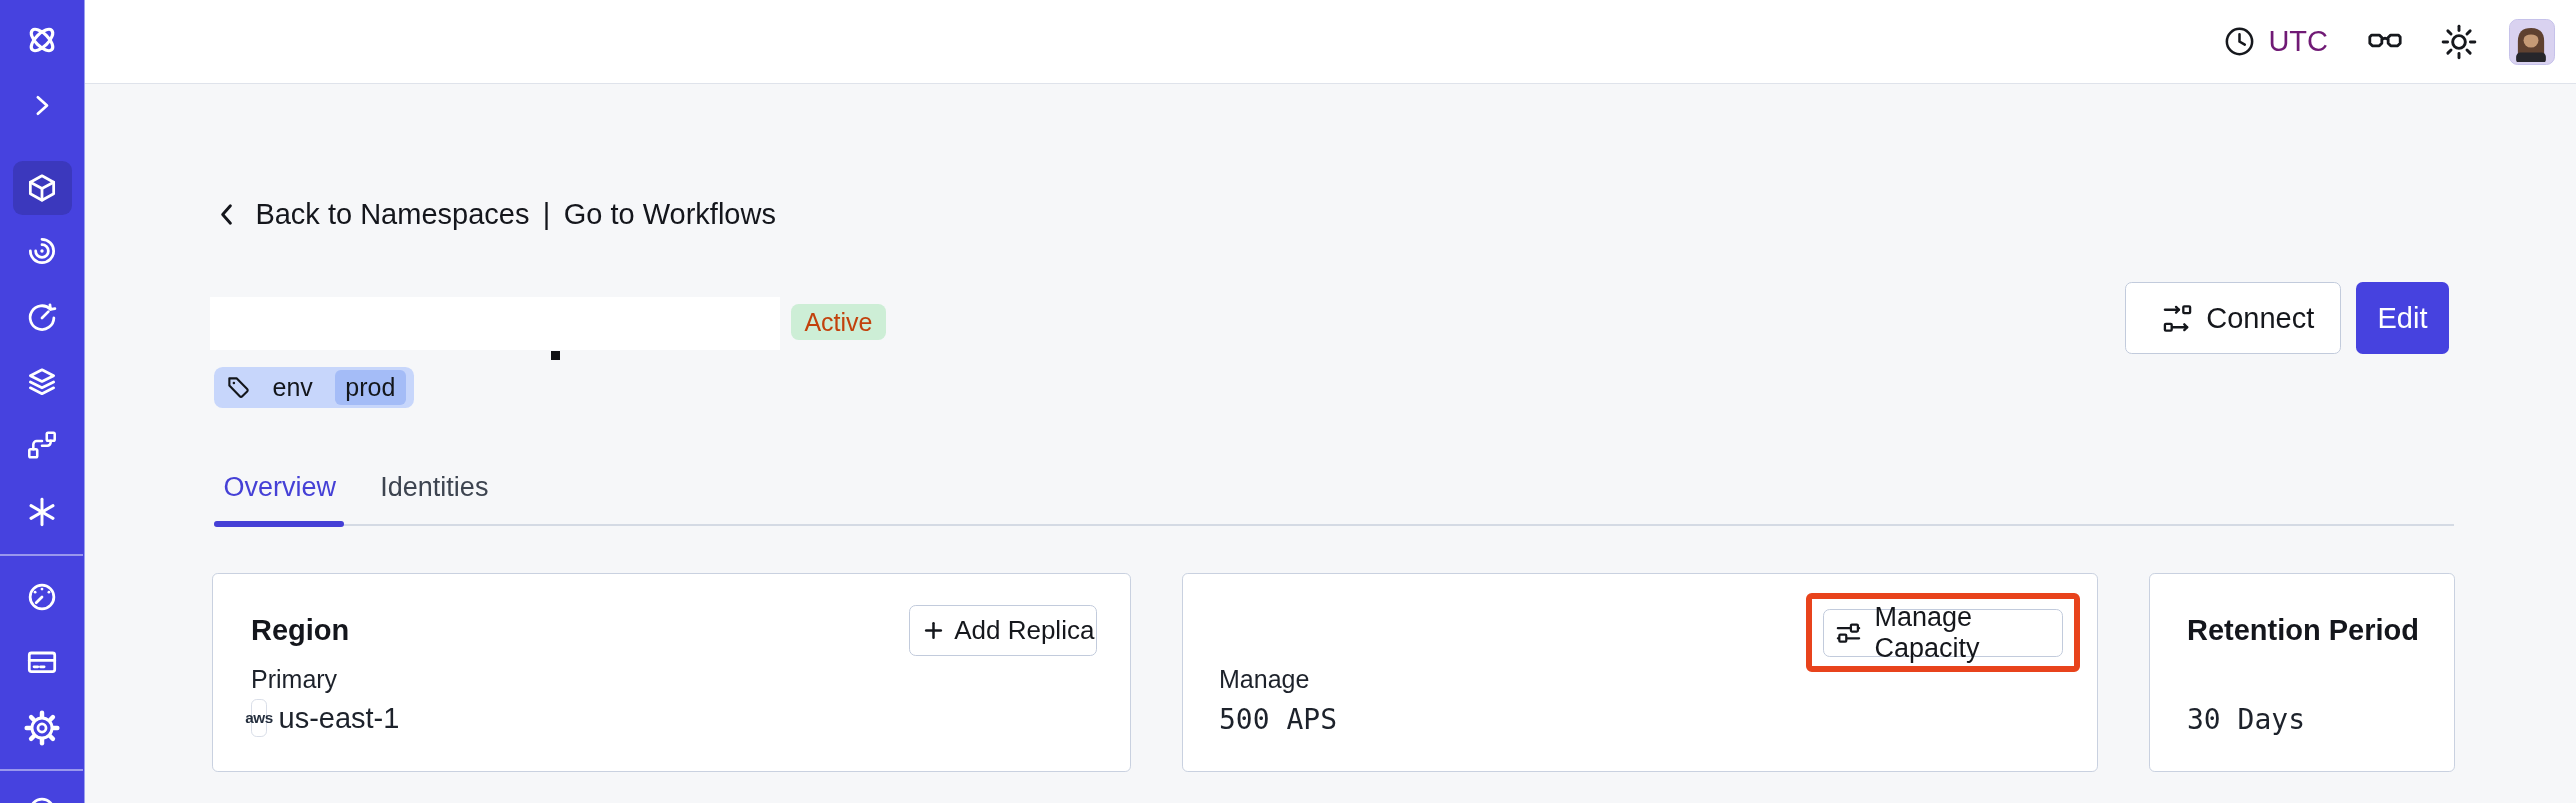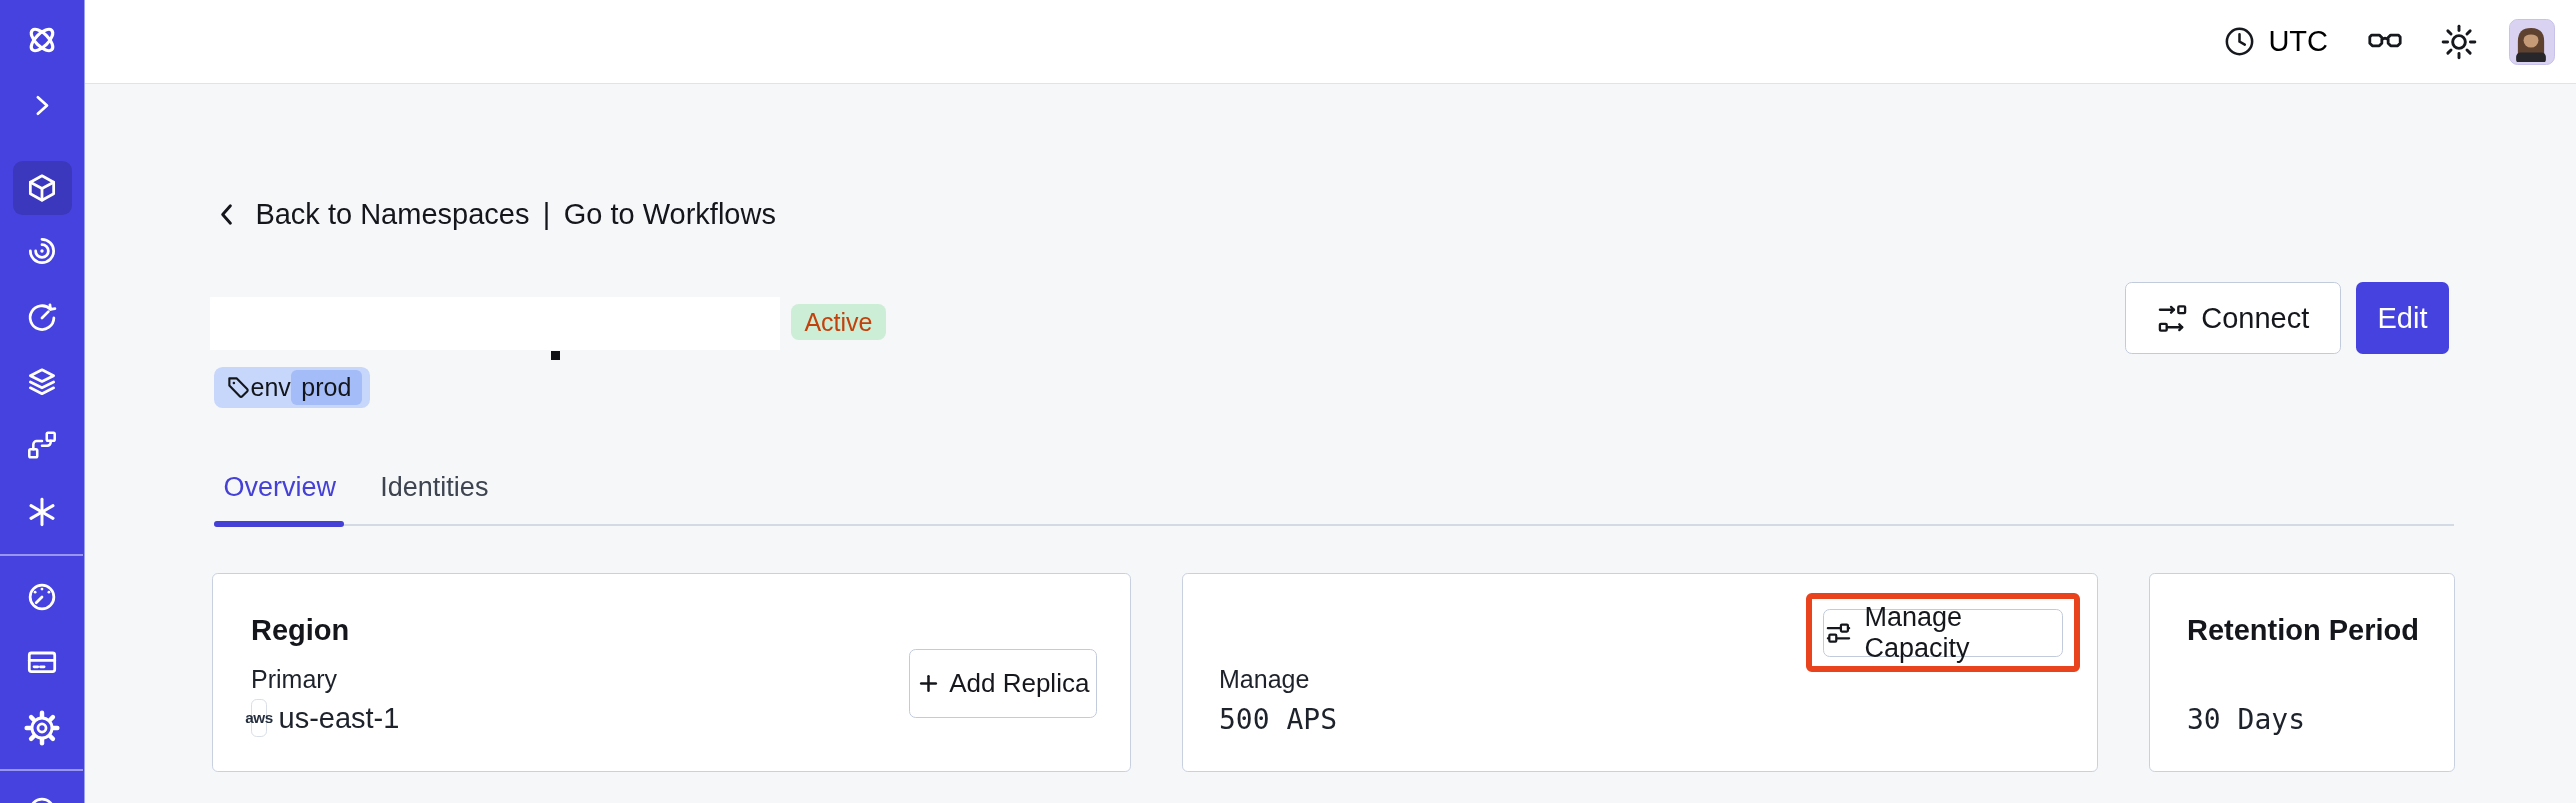--- a/index.html
+++ b/index.html
@@ -12,45 +12,45 @@
   .side-item{position:absolute;left:0;width:83px;height:38px;display:flex;align-items:center;justify-content:center;cursor:pointer;}
   .side-active-bg{position:absolute;left:12.5px;top:161px;width:59px;height:54px;background:#3b38bd;border-radius:9.6px;}
   .side-divider{position:absolute;left:0;width:83px;height:1.9px;background:rgba(255,255,255,.45);}
   .side-item svg{display:block;}
 
   
   .topbar{position:absolute;left:85px;top:0;width:2491px;height:84px;background:#ffffff;
           border-bottom:1.9px solid #dfe3eb;box-sizing:border-box;display:flex;align-items:center;
           justify-content:flex-end;padding-right:21px;gap:0;}
   .tz-group{display:flex;align-items:center;gap:9.6px;cursor:pointer;}
-  .tz-label{font-size:29px;color:#000000;}
+  .tz-label{font-size:29px;color:#701a75;}
   .tb-icon{display:flex;align-items:center;justify-content:center;width:38px;height:38px;cursor:pointer;}
   .sp40{width:38px;} .sp38{width:36px;} .sp32{width:31px;}
   .avatar{width:46px;height:46px;border-radius:8.6px;border:1.9px solid #c6c2ea;box-sizing:border-box;
           overflow:hidden;background:#d9d2f0;cursor:pointer;}
 
   
   .content{position:absolute;left:85px;top:84px;width:2491px;height:719px;}
 
   .breadcrumb{position:absolute;left:128px;top:110px;height:40px;display:flex;align-items:center;gap:13.4px;
               font-size:29px;font-weight:500;color:#14161c;}
   .breadcrumb .crumb{cursor:pointer;}
   .crumb-sep{color:#14161c;}
 
   .title-redacted{position:absolute;left:125px;top:213px;width:570px;height:53px;background:#ffffff;}
   .title-dot{position:absolute;left:466px;top:267px;width:8.6px;height:8.6px;background:#101114;}
   .badge-active{position:absolute;left:706px;top:220px;height:36px;display:flex;align-items:center;
                 padding:0 13.4px;background:#cdeed6;border-radius:7.7px;font-size:25px;color:#c2410c;}
 
-  .tag-pill{position:absolute;left:129px;top:283px;height:41px;display:flex;align-items:center;gap:0;
+  .tag-pill{position:absolute;left:129px;top:283px;height:41px;display:flex;align-items:center;gap:22px;
             padding:0 7.7px 0 11.5px;background:#c7d6fb;border-radius:8.6px;font-size:25px;color:#13161b;cursor:pointer;}
   .tag-chip{background:#a4bcf7;border-radius:5.8px;padding:2.9px 10.5px;}
 
   .btn{display:flex;align-items:center;justify-content:center;box-sizing:border-box;cursor:pointer;
-       background:#fff;border:1.9px solid #c2cbdc;border-radius:6.7px;color:#15171c;}
+       background:#fff;border:1.9px solid #c2cbdc;border-radius:6.7px;color:#15171c;padding-left:10px;}
   .btn-connect{position:absolute;left:2040px;top:198px;width:216px;height:72px;gap:13.4px;font-size:29px;font-weight:500;}
   .btn-edit{position:absolute;left:2271px;top:198px;width:93px;height:72px;background:#4642df;border:none;
             color:#ffffff;font-size:29px;font-weight:500;display:flex;align-items:center;justify-content:center;
             border-radius:6.7px;cursor:pointer;}
 
   .tabs{position:absolute;left:129px;top:387px;display:flex;align-items:center;}
   .tab{font-size:27px;line-height:33px;padding:0 9.6px;cursor:pointer;}
   .tab.active{color:#4540d6;font-weight:500;}
   .tab.idle{color:#3d4450;font-weight:500;margin-left:25px;}
   .tabs-line{position:absolute;left:129px;top:440px;width:2240px;height:1.9px;background:#d4dae4;}
@@ -59,21 +59,21 @@
   
   .card{position:absolute;top:489px;height:199px;background:#ffffff;border:1.9px solid #c9d1e0;
         border-radius:5.8px;box-sizing:border-box;}
   .card-region{left:127px;width:919px;}
   .card-capacity{left:1097px;width:916px;}
   .card-retention{left:2064px;width:306px;}
   .card-title{position:absolute;left:38px;top:39px;font-size:29px;line-height:35px;font-weight:600;color:#14161c;}
   .card-label{position:absolute;left:38px;top:91px;font-size:25px;color:#1d222b;}
   .mono-value{font-family:"DejaVu Sans Mono","Liberation Mono",monospace;font-size:28px;color:#1d222b;}
 
-  .btn-add-replica{position:absolute;left:696px;top:31px;width:188px;height:69px;gap:9.6px;font-size:26px;margin-top:44px;}
+  .btn-add-replica{position:absolute;left:696px;top:31px;width:188px;height:51px;gap:9.6px;font-size:26px;}
 
   .cap-title-row{position:absolute;left:36px;top:35px;display:flex;align-items:center;gap:13.4px;}
   .cap-title{font-size:29px;line-height:36px;font-weight:600;color:#14161c;}
   .badge-ondemand{height:37px;display:flex;align-items:center;gap:8.6px;padding:0 12.5px;background:#e4dafb;
                   border-radius:6.7px;font-size:26px;color:#14161c;}
   .annotation-box{position:absolute;left:623px;top:19px;width:274px;height:79px;box-sizing:border-box;
                   border:6.7px solid #e8431c;border-radius:5.8px;display:flex;align-items:center;justify-content:center;}
   .btn-manage{width:240px;height:48px;gap:11.5px;font-size:27px;}
 
   .region-value-row{position:absolute;left:38px;top:125px;display:flex;align-items:center;gap:11.5px;}

